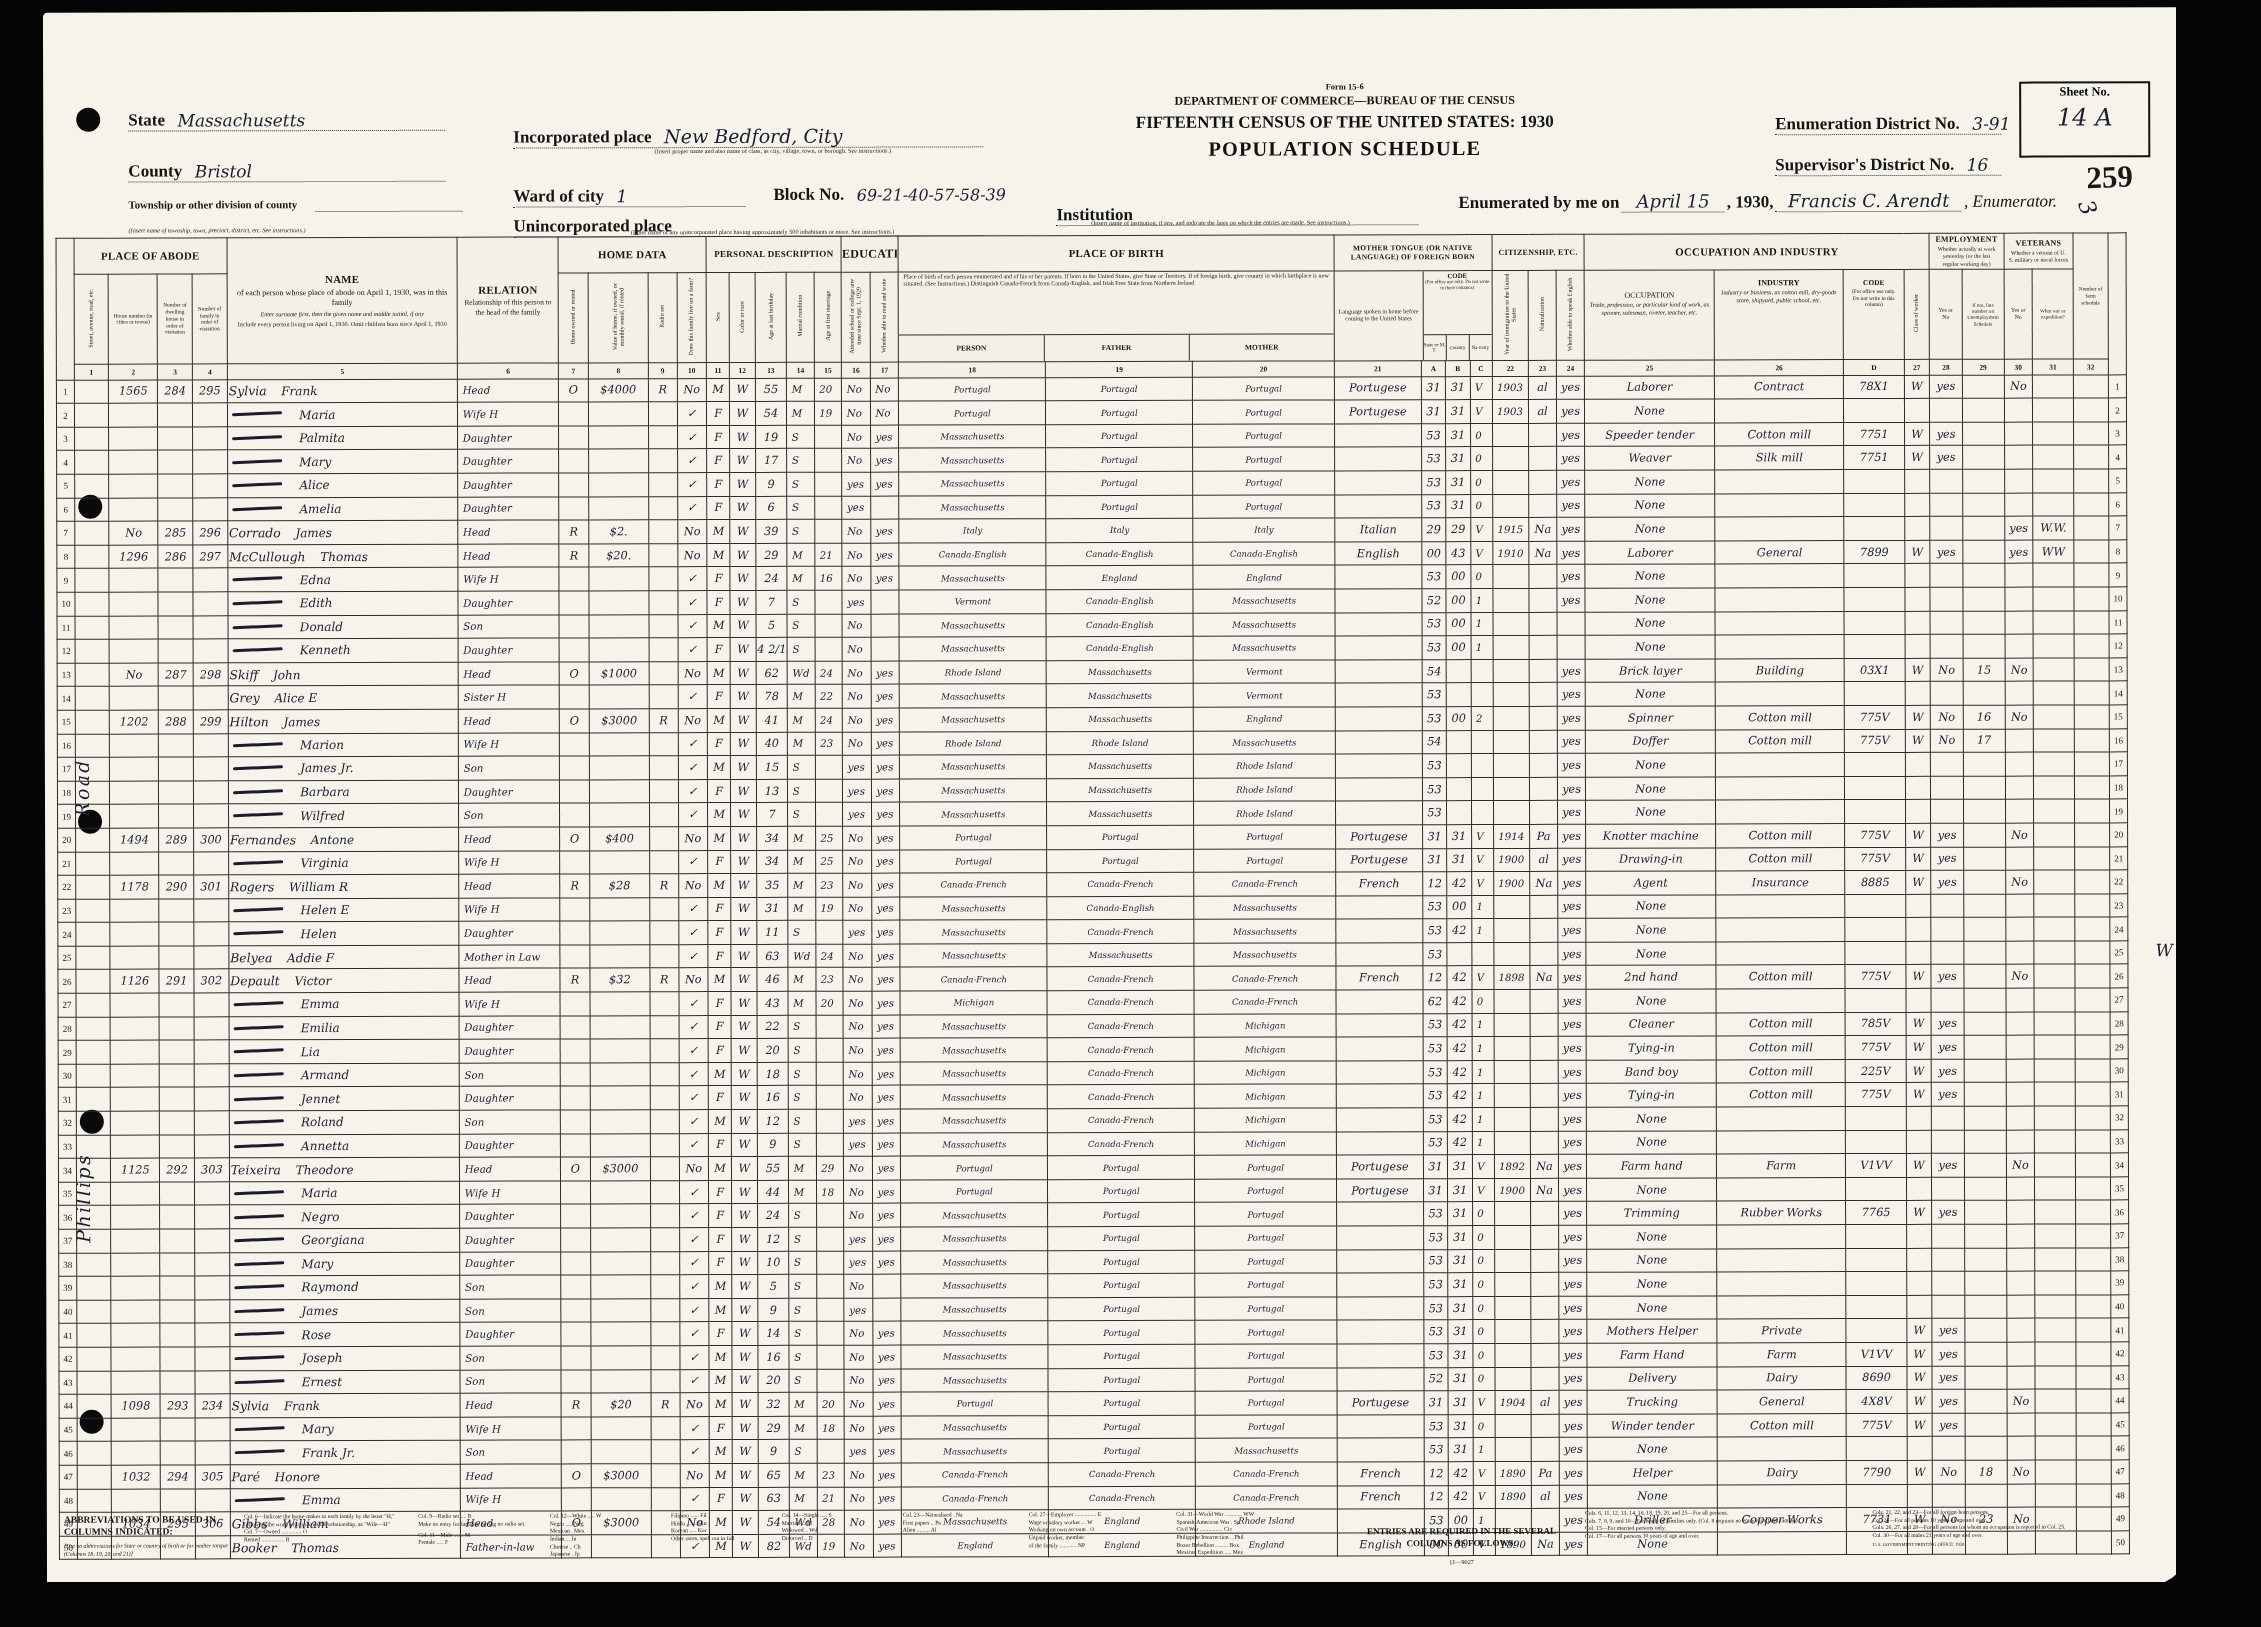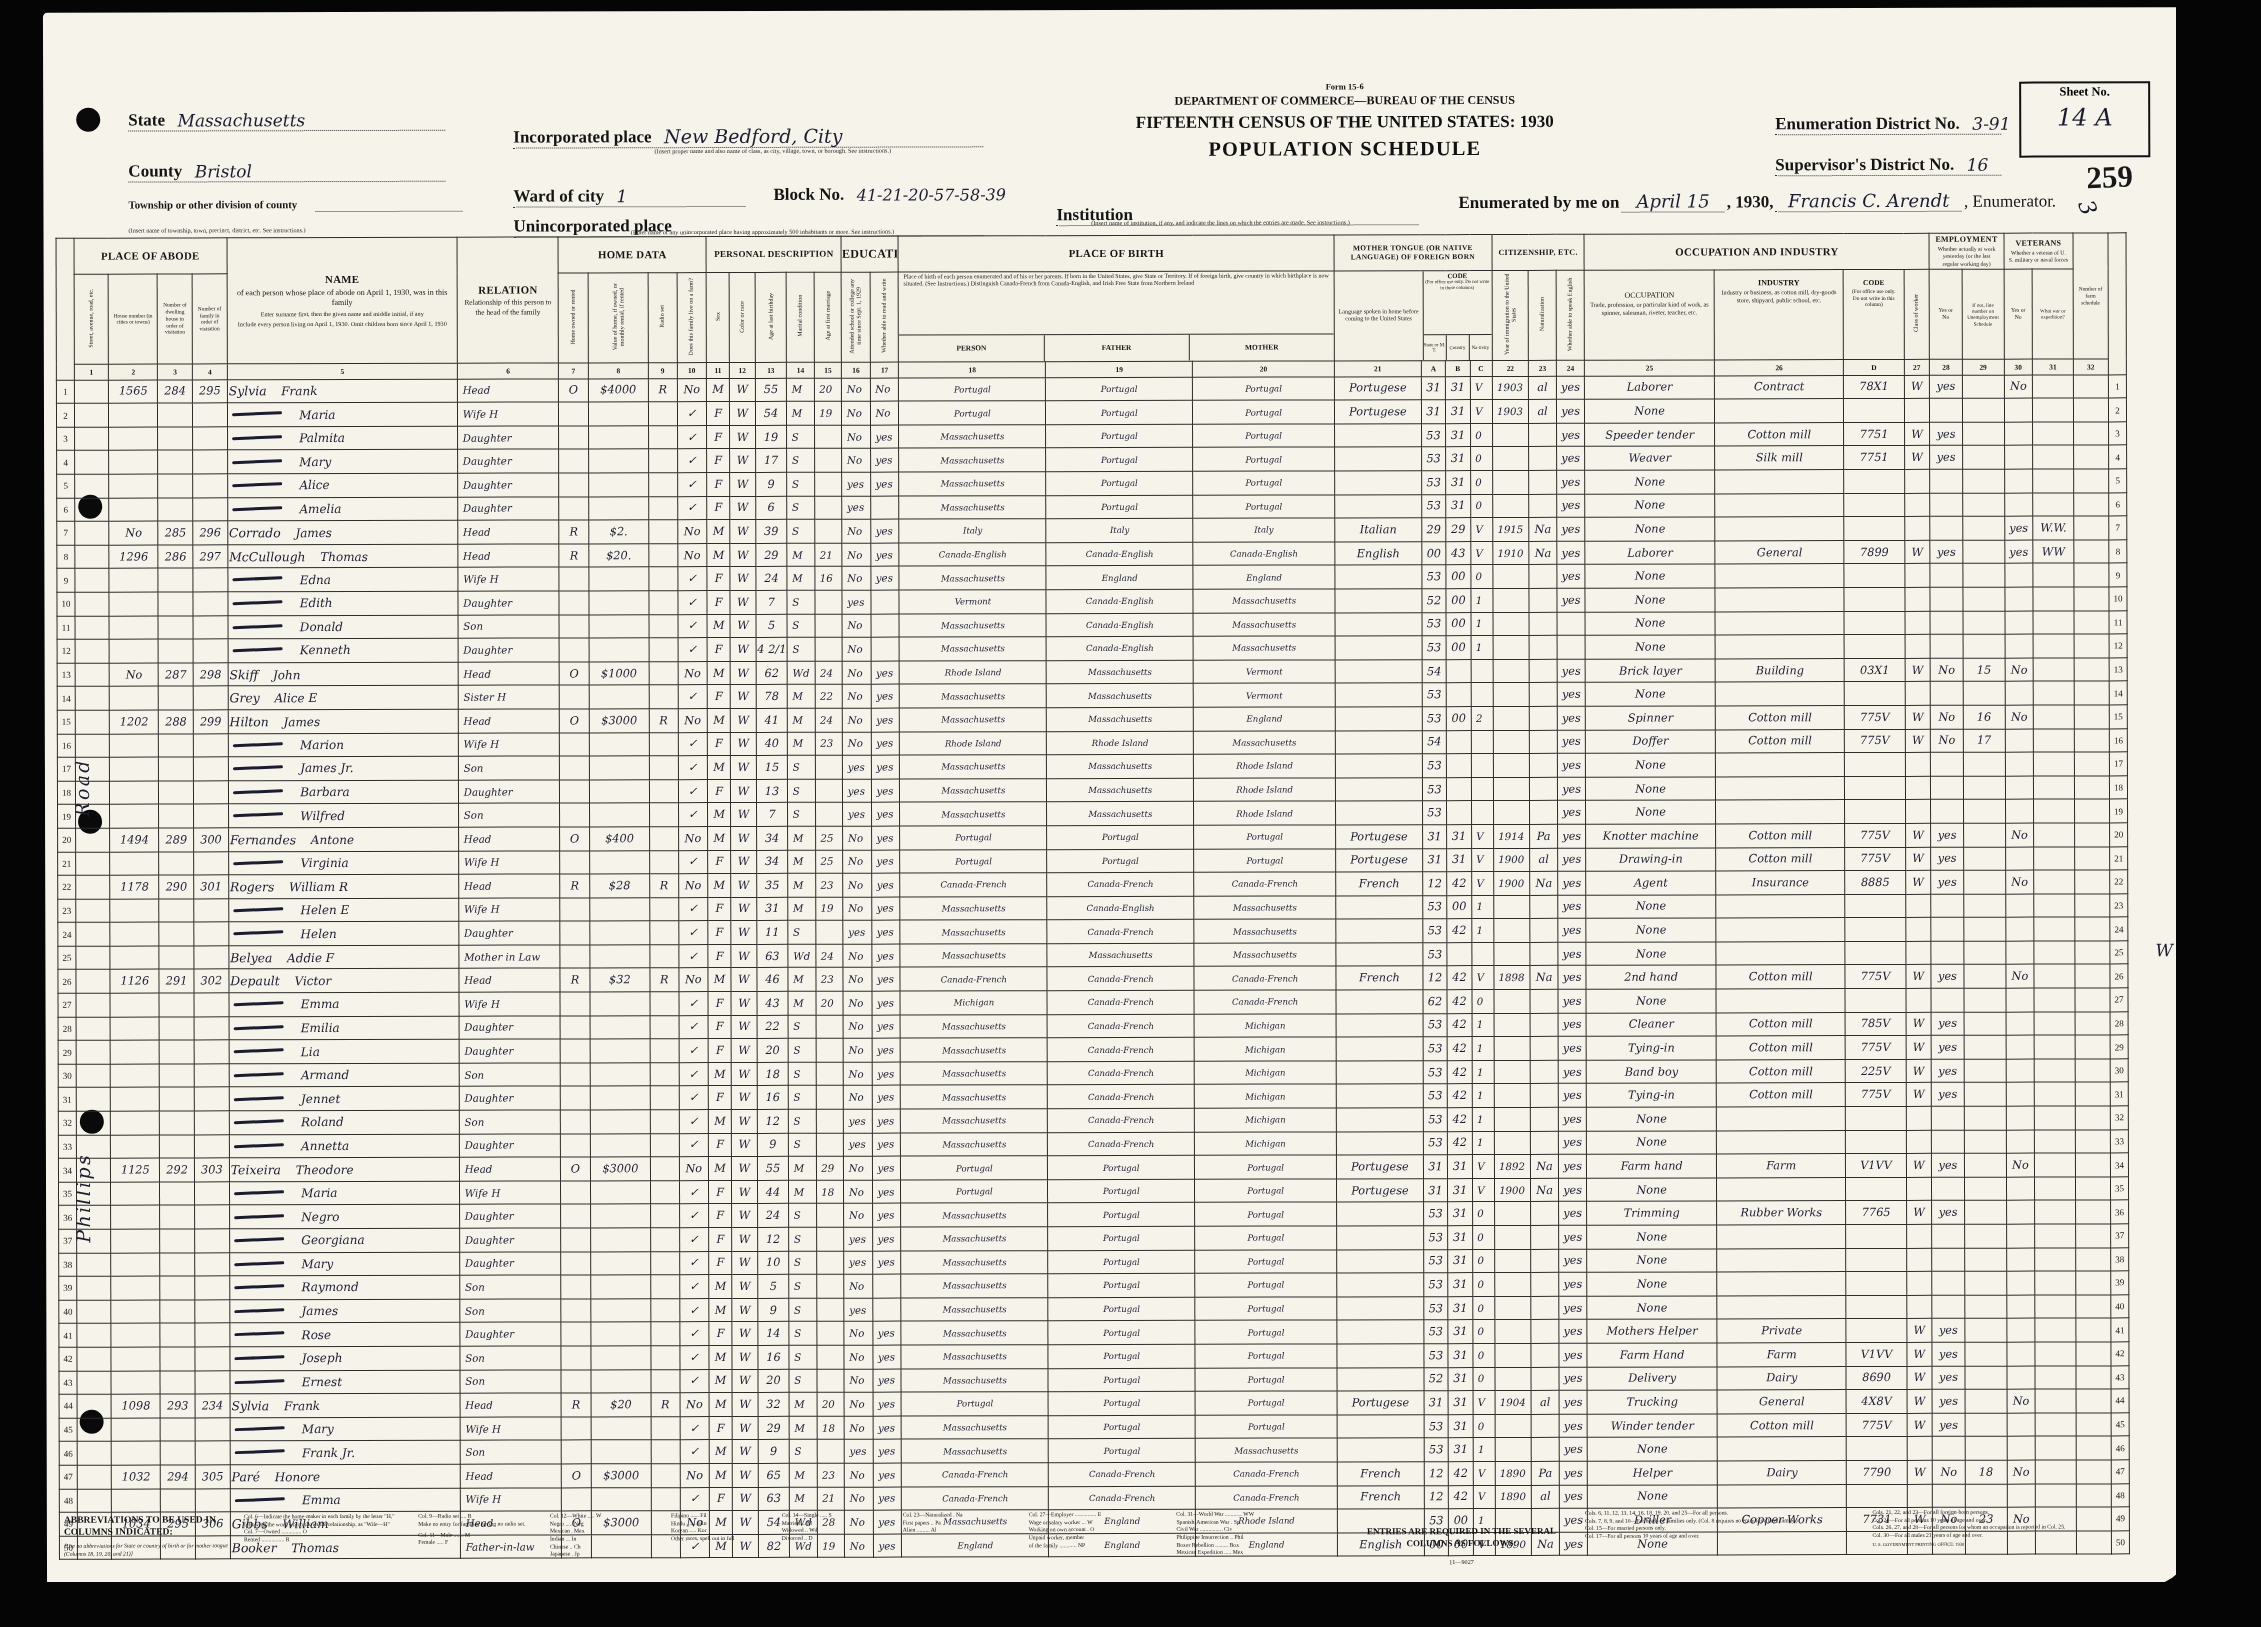--- a/index.html
+++ b/index.html
@@ -32,21 +32,21 @@
   tbody td.cs{font-size:8.5px;text-align:center;}
   tbody tr td{border-bottom:0.6px dotted #6b675f;border-top:none;}
   tbody tr.fam-start td{border-top:1.1px solid #25221e;}
   td.ln{font-family:"Liberation Serif",serif;font-style:normal;font-size:9px;text-align:center;color:#161616;background:#f5f3ea;}
   td.name{padding-left:5.7px;}
   td.name .sn{font-size:12.4px;margin-right:14.7px;}
   td.name .gn{font-size:12px;}
   .dit{display:inline-block;width:50px;height:2.8px;background:#1c1c30;border-radius:1.7px;margin:0 17px 3.4px 3.4px;transform:rotate(-2deg);}
   .desc{font-size:6.2px;line-height:1.25;padding:1.1px 3.4px;text-align:center;}
   .descl{font-size:6px;line-height:1.2;text-align:left;padding:1.1px 4.5px;}
-  .ital{}
+  .ital{font-style:italic;}
   .inner3{display:flex;height:26px;border-top:0.6px solid #2e2b28;}
   .inner3>div{flex:1;border-left:0.6px solid #2e2b28;display:flex;align-items:center;justify-content:center;font-weight:bold;font-size:7.4px;}
   .inner3>div:first-child{border-left:none;}
   .tongue{display:flex;height:100%;}
   .tongue .lang{width:55%;font-size:6px;line-height:1.2;display:flex;align-items:center;padding:0 2.3px;}
   .tongue .codes{width:45%;border-left:0.6px solid #2e2b28;display:flex;flex-direction:column;}
   .tongue .codes .cd-t{font-weight:bold;font-size:6.8px;padding-top:1.1px;}
   .tongue .codes .cd-d{font-size:4.8px;line-height:1.15;padding:0.6px 1.1px;flex:1;}
   .tongue .abc{display:flex;height:25px;border-top:0.6px solid #2e2b28;}
   .tongue .abc>div{flex:1;border-left:0.6px solid #2e2b28;font-size:4.8px;display:flex;align-items:center;justify-content:center;text-align:center;line-height:1.1;}
@@ -102,21 +102,21 @@
       <span class="wr hw" style="font-size:19px">New Bedford, City</span>
     </div>
     <div class="sm" style="position:absolute;left:509px;top:136px;width:441px;text-align:center">(Insert proper name and also name of class, as city, village, town, or borough.   See instructions.)</div>
 
     <div class="fld" style="left:470px;top:174px;width:232px">
       <span class="lbl">Ward of city</span>
       <span class="wr hw">1</span>
     </div>
     <div class="fld" style="left:730px;top:174px;width:238px;border-bottom:none">
       <span class="lbl">Block No.</span>
-      <span class="wr hw" style="font-size:16px">41-21-20-57-58-39</span>
+      <span class="wr hw" style="font-size:16px">69-21-40-57-58-39</span>
     </div>
 
     <div class="fld" style="left:470px;top:205px;width:470px">
       <span class="lbl">Unincorporated place</span>
     </div>
     <div class="sm" style="position:absolute;left:487px;top:217px;width:464px;text-align:center">(Enter name of any unincorporated place having approximately 500 inhabitants or more.   See instructions.)</div>
 
     <div class="fld" style="left:1013px;top:195px;width:362px">
       <span class="lbl">Institution</span>
     </div>

